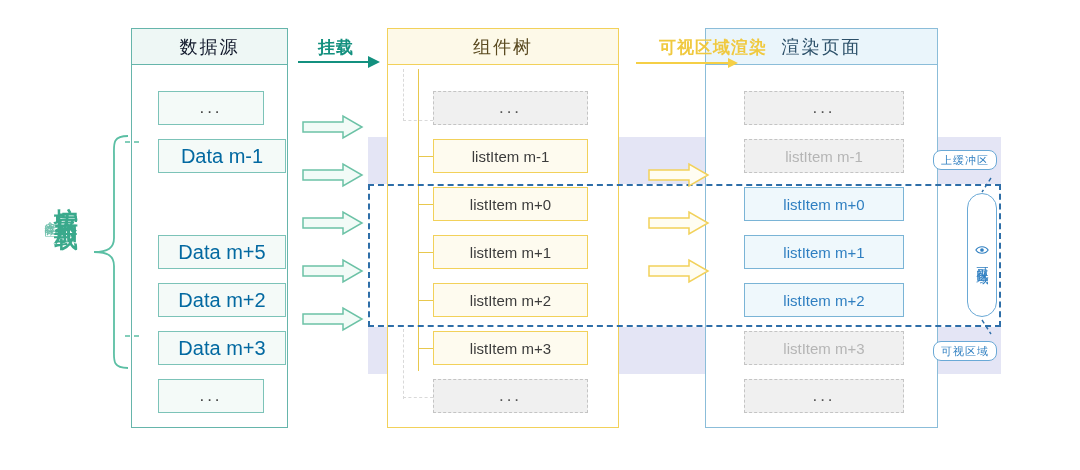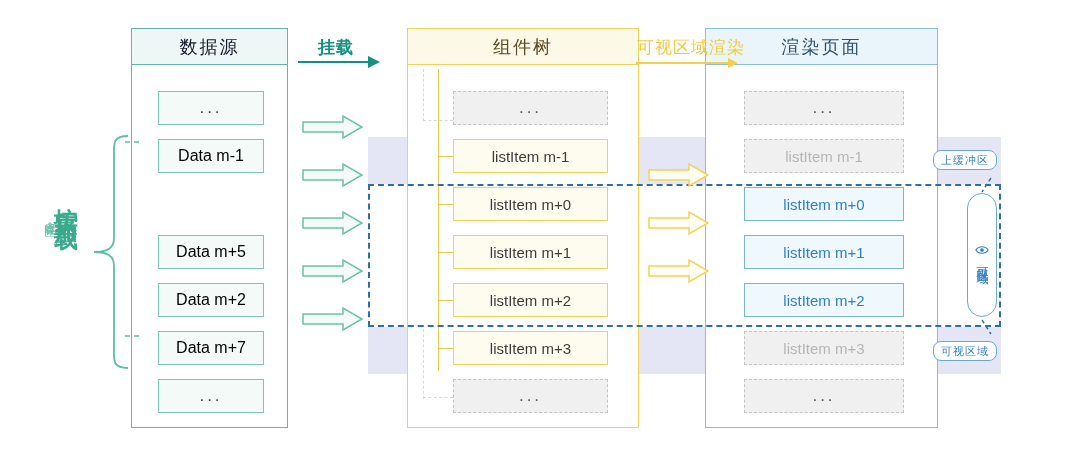--- a/index.html
+++ b/index.html
@@ -16,29 +16,29 @@
     position:absolute;left:0;top:0;width:100%;height:36px;
     display:flex;align-items:center;justify-content:center;
     font-size:18px;letter-spacing:2px;box-sizing:border-box;
   }
 
   
   #col-data{left:131px;top:28px;width:157px;height:400px;
     border:1.5px solid #66b5ab;background:#ffffff;}
   #col-data .col-head{background:#eef7f5;border-bottom:1.5px solid #66b5ab;color:#0f172a;}
   .data-item{
-    position:absolute;left:26px;width:106px;height:34px;
+    position:absolute;left:26px;width:128px;height:34px;
     border:1.5px solid #7cc3b8;background:#f4faf8;
     display:flex;align-items:center;justify-content:center;
-    font-size:16px;color:#000000;box-sizing:border-box;
+    font-size:20px;color:#0369a1;box-sizing:border-box;
   }
 
   
   #col-tree{left:387px;top:28px;width:232px;height:400px;
-    border:1.5px solid #f2d15a;background:#ffffff;margin-left:20px;}
+    border:1.5px solid #f2d15a;background:#ffffff;}
   #col-tree .col-head{background:#fdf9e8;border-bottom:1.5px solid #f2d15a;color:#5a4a20;}
   .tree-item{
     position:absolute;left:45px;width:155px;height:34px;
     border:1.5px solid #f2d15a;background:#fefbef;
     display:flex;align-items:center;justify-content:center;
     font-size:15px;color:#3c3c3c;box-sizing:border-box;
   }
 
   
   #col-page{left:705px;top:28px;width:233px;height:400px;
@@ -121,21 +121,21 @@
   <div class="band" style="left:368px;top:327px;width:633px;height:47px;"></div>
 
   <div class="col" id="col-data">
     <div class="col-head">数据源</div>
 
     <div class="ellipsis-box ellipsis-solid" style="left:26px;top:62px;width:106px;height:34px;">...</div>
 
     <div class="data-item" style="top:110px;">Data m-1</div>
     <div class="data-item" style="top:206px;">Data m+5</div>
     <div class="data-item" style="top:254px;">Data m+2</div>
-    <div class="data-item" style="top:302px;">Data m+7</div>
+    <div class="data-item" style="top:302px;">Data m+3</div>
 
     <div class="ellipsis-box ellipsis-solid" style="left:26px;top:350px;width:106px;height:34px;">...</div>
   </div>
 
   <div class="col" id="col-tree">
     <div class="col-head">组件树</div>
 
     <div class="trunk-dash" style="left:15px;top:40px;height:52px;"></div>
     <div class="branch-dash" style="left:15px;top:91px;width:30px;"></div>
 
@@ -176,21 +176,21 @@
   </div>
 
   <div id="viewport-box"></div>
 
   <div class="flow-label" style="left:318px;top:36px;color:#13907f;font-weight:bold;">挂载</div>
   <svg style="position:absolute;left:298px;top:54px;" width="84" height="16">
     <line x1="0" y1="8" x2="70" y2="8" stroke="#13907f" stroke-width="2.2"></line>
     <polygon points="70,2 82,8 70,14" fill="#13907f"></polygon>
   </svg>
 
-  <div class="flow-label" style="left:637px;top:36px;color:#f0c93f;font-weight:normal;">可视区域渲染</div>
+  <div class="flow-label" style="left:659px;top:36px;color:#f0c93f;font-weight:bold;">可视区域渲染</div>
   <svg style="position:absolute;left:636px;top:56px;" width="104" height="14">
     <line x1="0" y1="7" x2="92" y2="7" stroke="#f5cf46" stroke-width="2.2"></line>
     <polygon points="92,2 102,7 92,12" fill="#f5cf46"></polygon>
   </svg>
 
   <svg class="block-arrow" style="left:302px;top:114px;" viewBox="0 0 62 26">
     <polygon points="1,8 41,8 41,2 60,13 41,24 41,18 1,18" fill="#f2fbf7" stroke="#6cc2a6" stroke-width="1.5"></polygon>
   </svg>
   <svg class="block-arrow" style="left:302px;top:162px;" viewBox="0 0 62 26">
     <polygon points="1,8 41,8 41,2 60,13 41,24 41,18 1,18" fill="#f2fbf7" stroke="#6cc2a6" stroke-width="1.5"></polygon>

